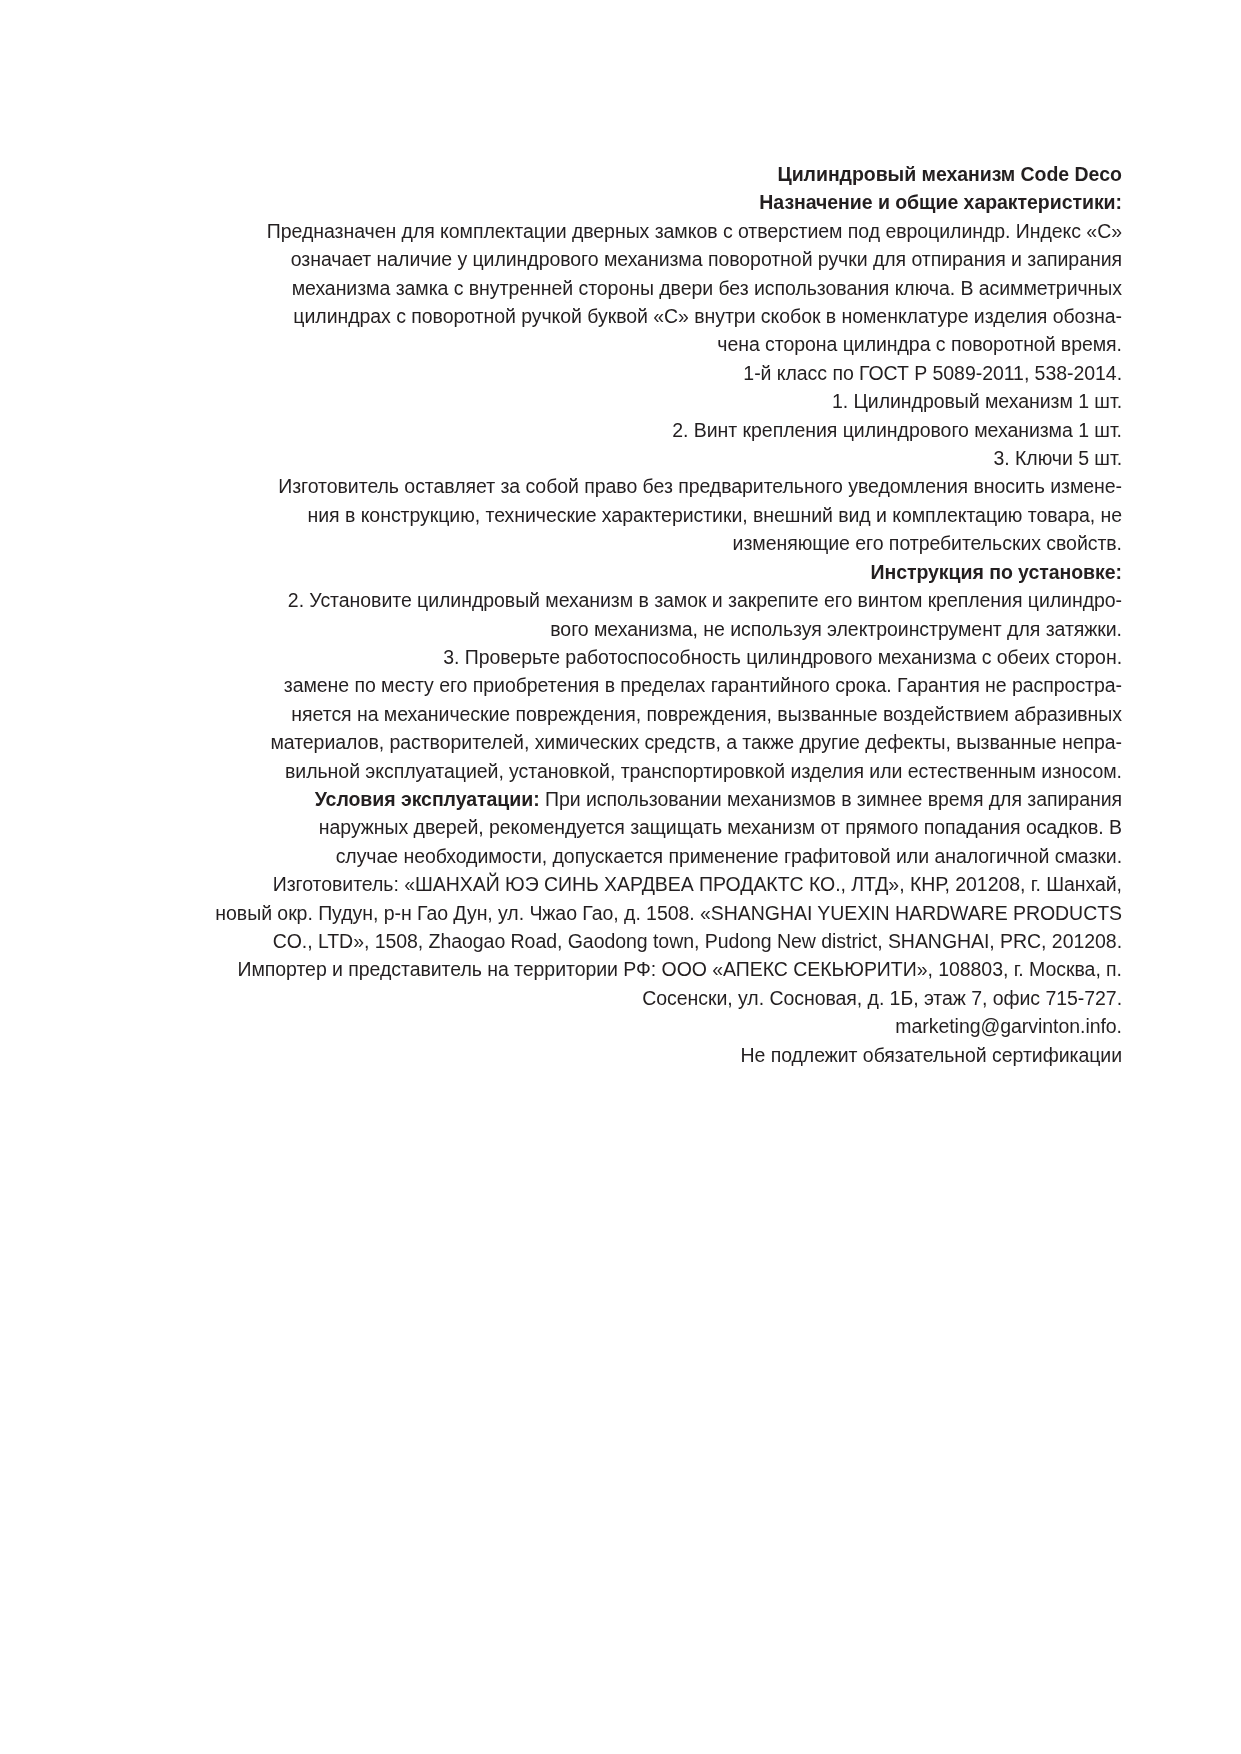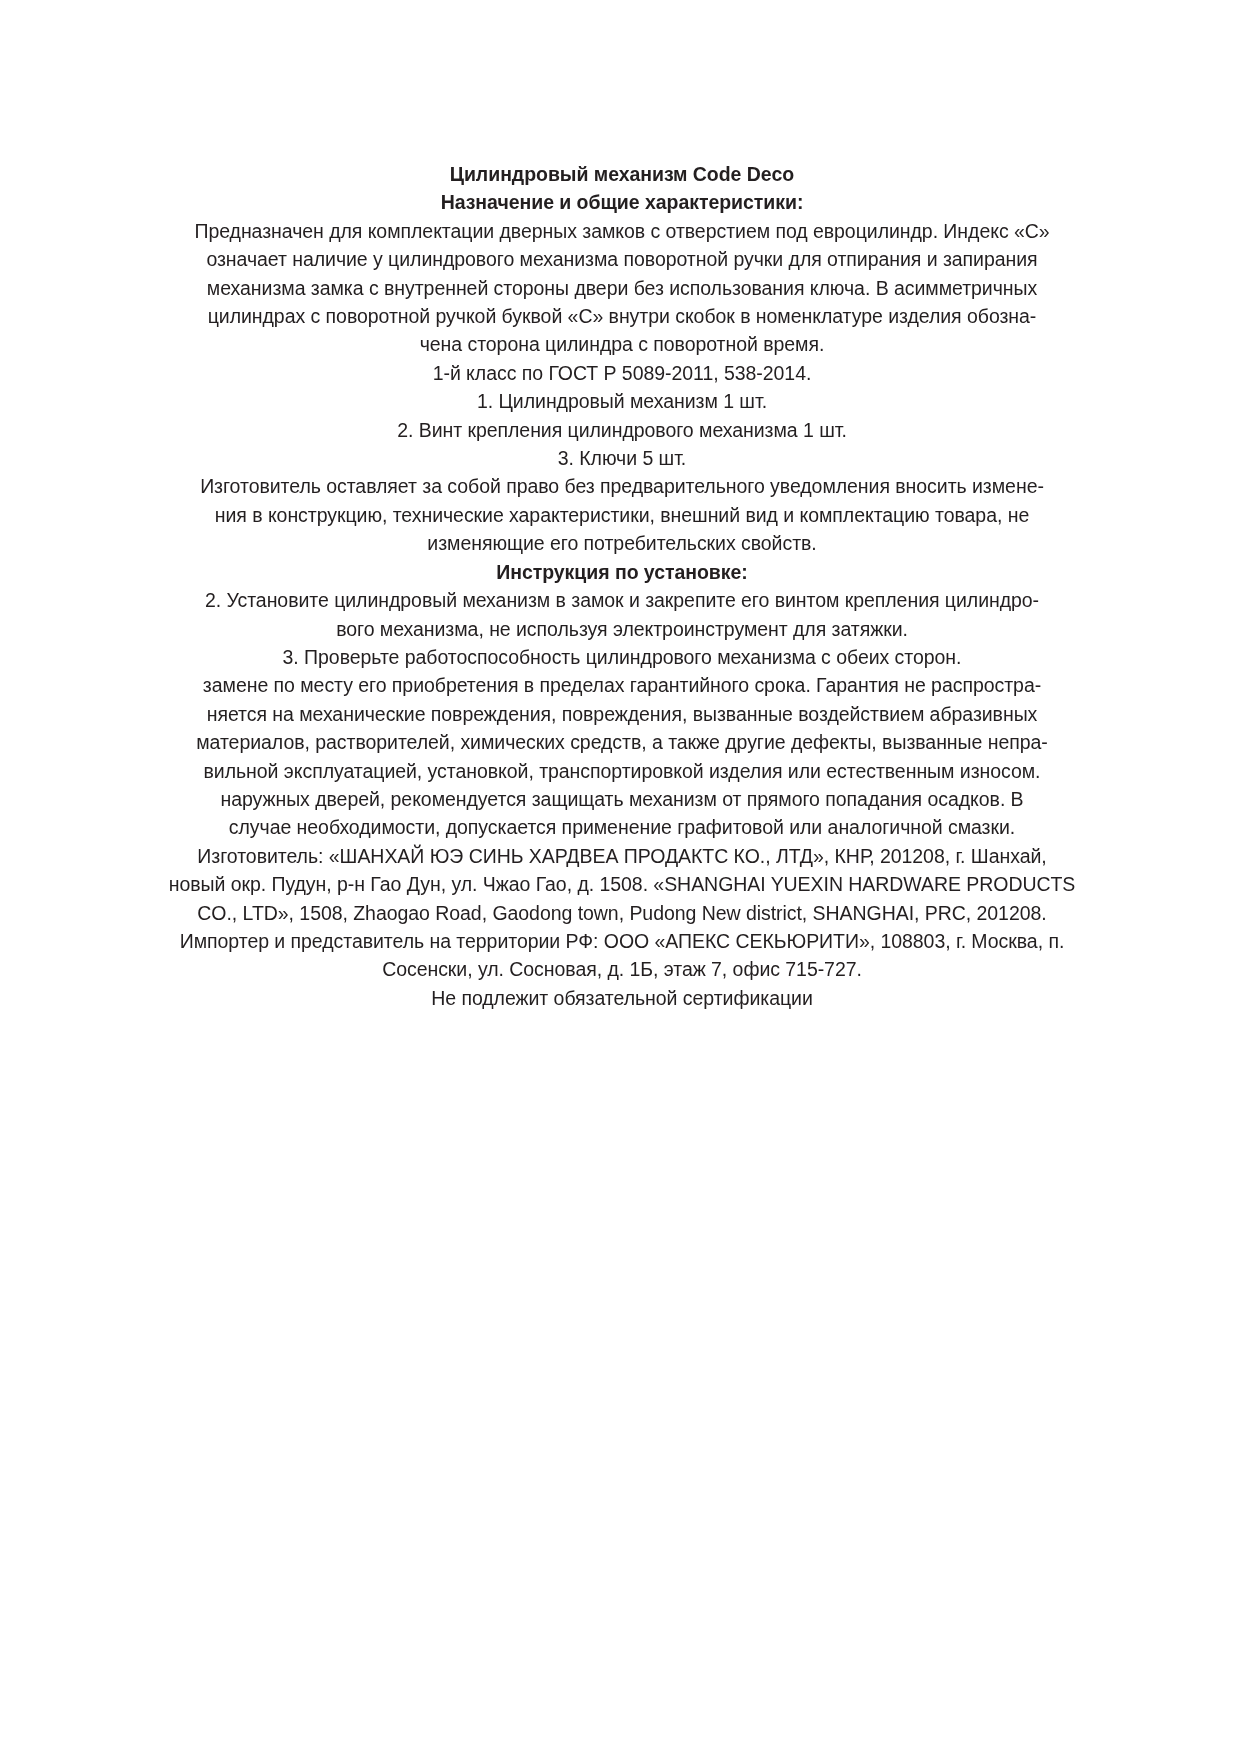--- a/index.html
+++ b/index.html
@@ -24,21 +24,21 @@
     position: absolute;
     left: 122px;
     top: 160px;
     width: 1000px;
   }
   p {
     margin: 0;
     font-size: 19.5px;
     line-height: 28.4px;
     letter-spacing: -0.05px;
-    text-align: center;
+    text-align: right;
     color: #231f20;
   }
   p.bold {
     font-weight: bold;
   }
   p .lead {
     font-weight: bold;
   }
 </style>
 </head>
@@ -67,25 +67,27 @@
     <p class="bold">Инструкция по установке:</p>
     <p>2. Установите цилиндровый механизм в замок и закрепите его винтом крепления цилиндро-</p>
     <p>вого механизма, не используя электроинструмент для затяжки.</p>
     <p>3. Проверьте работоспособность цилиндрового механизма с обеих сторон.</p>
 
     <p>замене по месту его приобретения в пределах гарантийного срока. Гарантия не распростра-</p>
     <p>няется на механические повреждения, повреждения, вызванные воздействием абразивных</p>
     <p>материалов, растворителей, химических средств, а также другие дефекты, вызванные непра-</p>
     <p>вильной эксплуатацией, установкой, транспортировкой изделия или естественным износом.</p>
 
+    <p><span class="lead">Условия эксплуатации:</span><span> При использовании механизмов в зимнее время для запирания</span></p>
     <p>наружных дверей, рекомендуется защищать механизм от прямого попадания осадков. В</p>
     <p>случае необходимости, допускается применение графитовой или аналогичной смазки.</p>
 
     <p>Изготовитель: «ШАНХАЙ ЮЭ СИНЬ ХАРДВЕА ПРОДАКТС КО., ЛТД», КНР, 201208, г. Шанхай,</p>
     <p>новый окр. Пудун, р-н Гао Дун, ул. Чжао Гао, д. 1508. «SHANGHAI YUEXIN HARDWARE PRODUCTS</p>
     <p>CO., LTD», 1508, Zhaogao Road, Gaodong town, Pudong New district, SHANGHAI, PRC, 201208.</p>
     <p>Импортер и представитель на территории РФ: ООО «АПЕКС СЕКЬЮРИТИ», 108803, г. Москва, п.</p>
     <p>Сосенски, ул. Сосновая, д. 1Б, этаж 7, офис 715-727.</p>
 
+    <p>marketing@garvinton.info.</p>
     <p>Не подлежит обязательной сертификации</p>
 
   </div>
 </div>
 
 </body></html>

